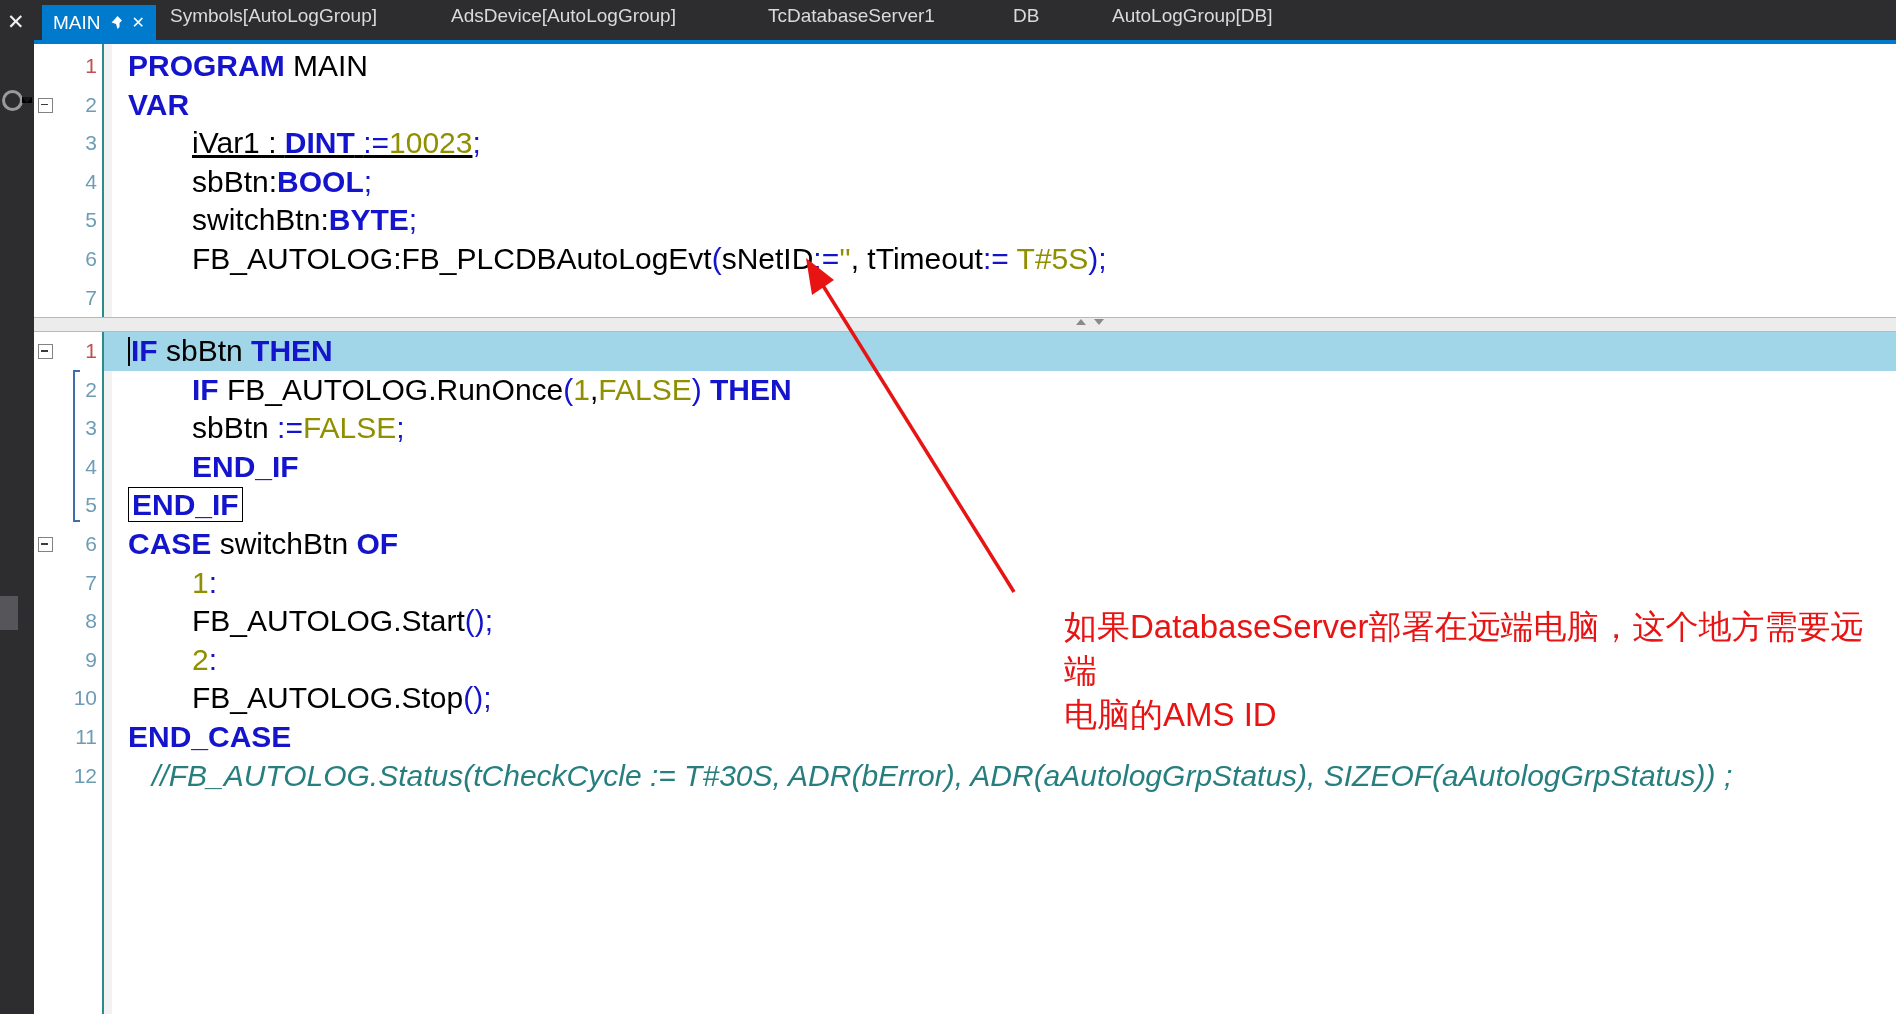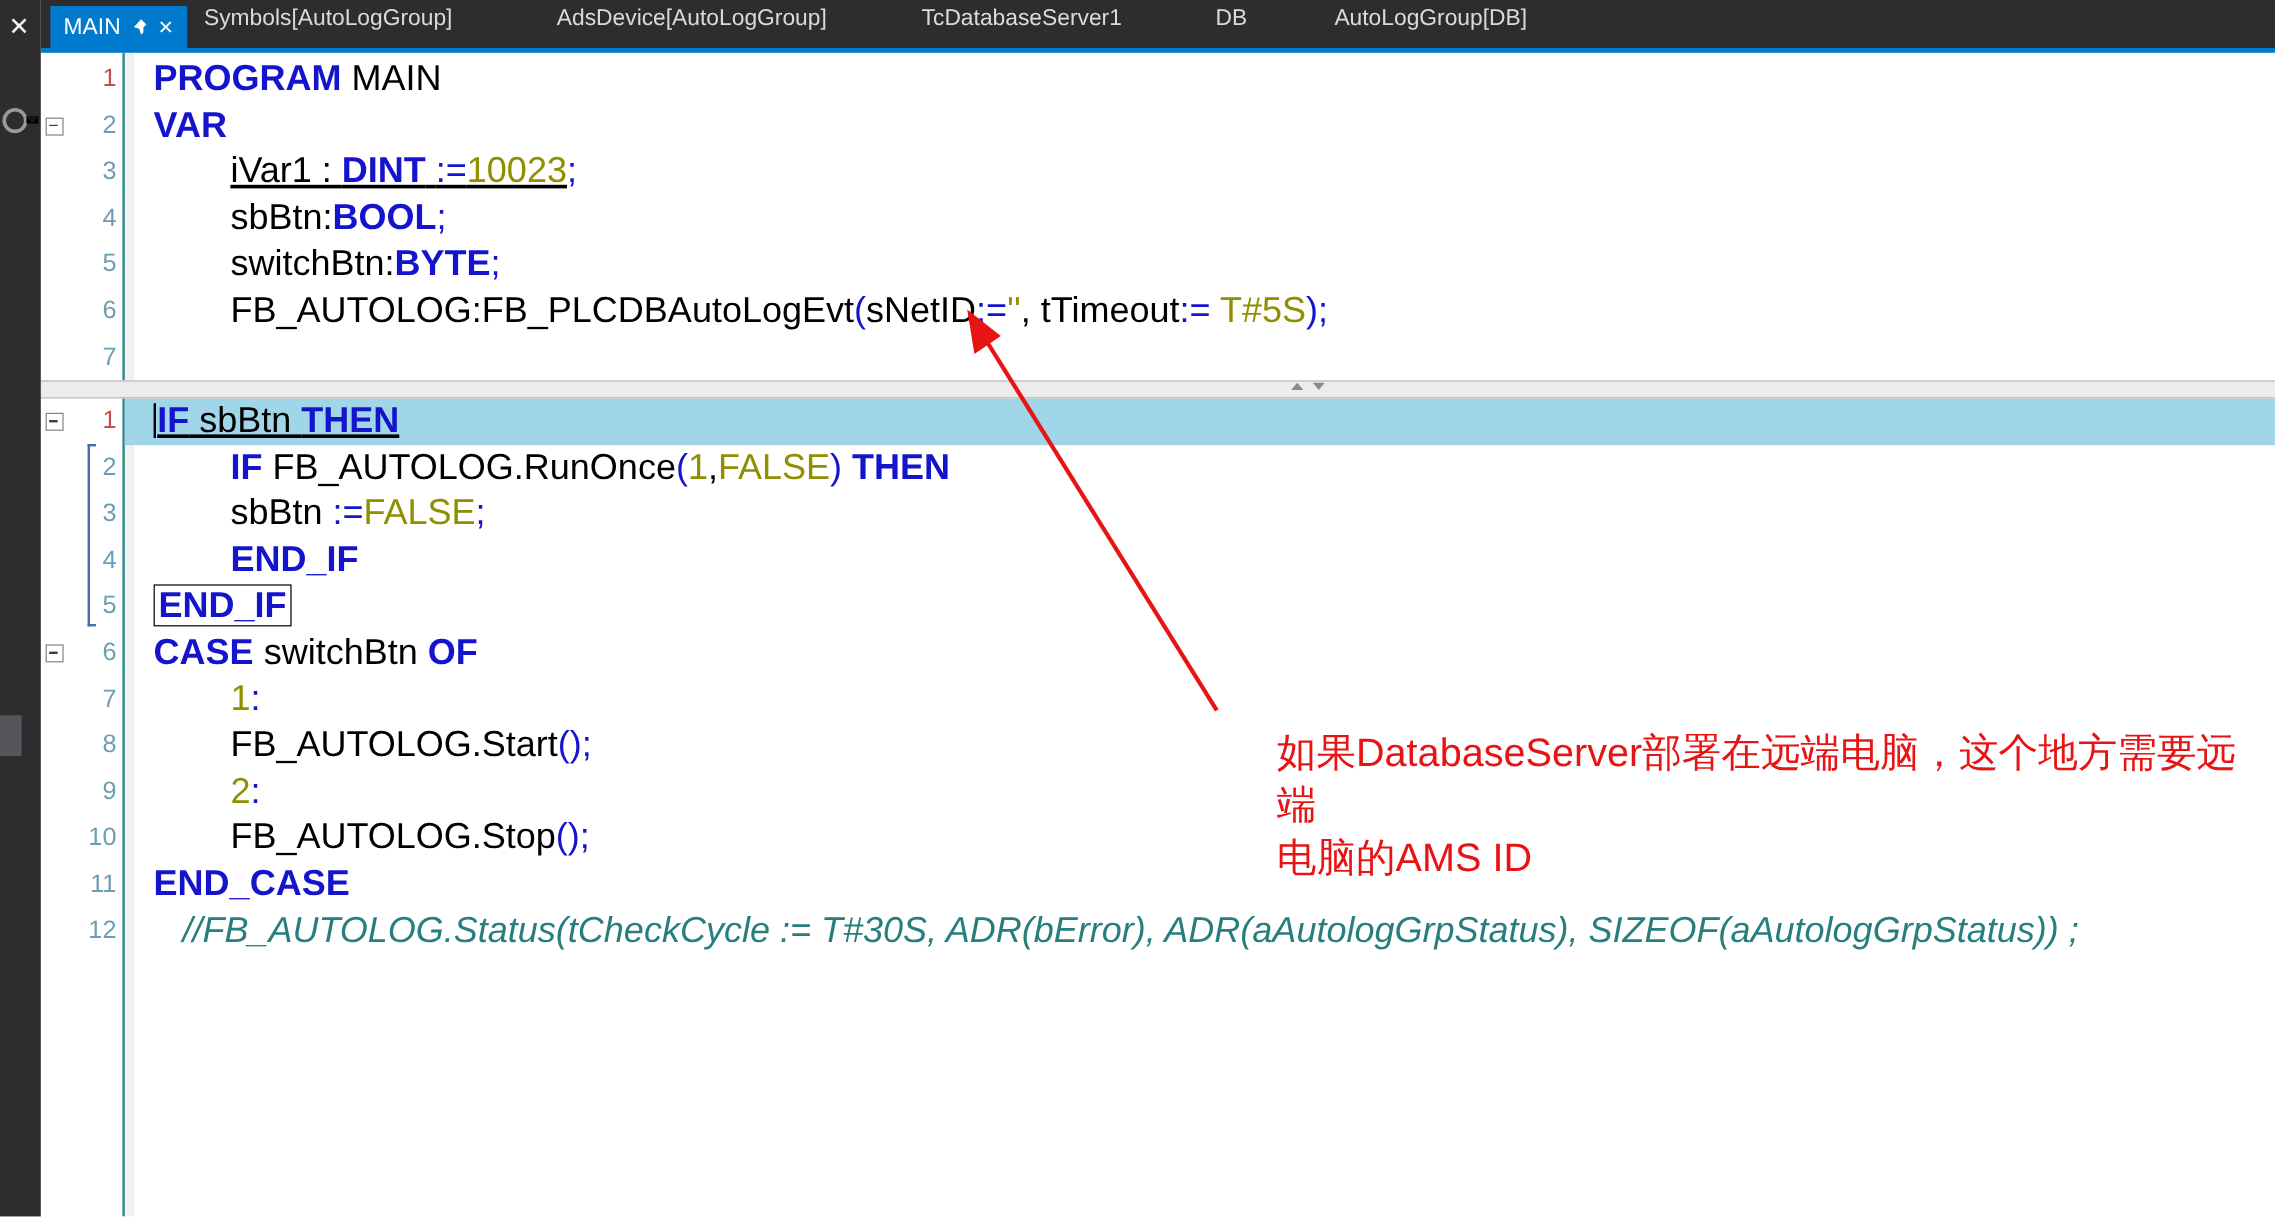--- a/index.html
+++ b/index.html
@@ -66,21 +66,21 @@
     <div class="tab-active">
       <span class="tlabel">MAIN</span>
       <span class="pin">
         <svg width="13" height="15" viewBox="0 0 13 15">
             <path d="M7.5 1 L12 5.5 L9.5 8 L9.5 12 L7.5 14 L6 9 L1.5 7.5 L4 5 Z" fill="#ffffff"></path>
           </svg>
       </span>
       <span class="tclose">✕</span>
     </div>
     <div class="tab-plain" style="left:136px;">Symbols[AutoLogGroup]</div>
-    <div class="tab-plain" style="left:430px;text-align:center;">AdsDevice[AutoLogGroup]</div>
+    <div class="tab-plain" style="left:417px;text-align:center;">AdsDevice[AutoLogGroup]</div>
     <div class="tab-plain" style="left:734px;">TcDatabaseServer1</div>
     <div class="tab-plain" style="left:979px;">DB</div>
     <div class="tab-plain" style="left:1078px;">AutoLogGroup[DB]</div>
   </div>
   <div class="tab-underline"></div>
 
   <div class="leftstrip">
     <span class="closex">✕</span>
     <span class="combo-icon">
       <span class="ring"></span>
@@ -130,21 +130,21 @@
   </div>
 
   <div class="pane pane-impl" id="pane-impl">
     <div class="gutter-band"></div>
     <div class="gutter-sep"></div>
     <div class="bracket"></div>
   <div class="row" style="top: 2px;">
         <div class="hlbg"></div>
         <span class="foldbox"></span>
         <span class="lnum cur">1</span>
-        <span class="code" style="left: 94px; text-decoration: underline;"><span class="caret"></span><span class="kw">IF</span><span class="txt"> sbBtn </span><span class="kw">THEN</span></span>
+        <span class="code" style="left: 94px;"><span class="caret"></span><span class="kw">IF</span><span class="txt"> sbBtn </span><span class="kw">THEN</span></span>
       </div>
       <div class="row" style="top: 40.6px;">
         <span class="lnum">2</span>
         <span class="code" style="left: 158px;"><span class="kw">IF</span><span class="txt"> FB_AUTOLOG.RunOnce</span><span class="op">(</span><span class="lit">1</span><span class="txt">,</span><span class="lit">FALSE</span><span class="op">)</span><span class="txt"> </span><span class="kw">THEN</span></span>
       </div>
       <div class="row" style="top: 79.2px;">
         <span class="lnum">3</span>
         <span class="code" style="left: 158px; text-align: right;"><span class="txt">sbBtn </span><span class="op">:=</span><span class="lit">FALSE</span><span class="op">;</span></span>
       </div>
       <div class="row" style="top: 117.8px;">

